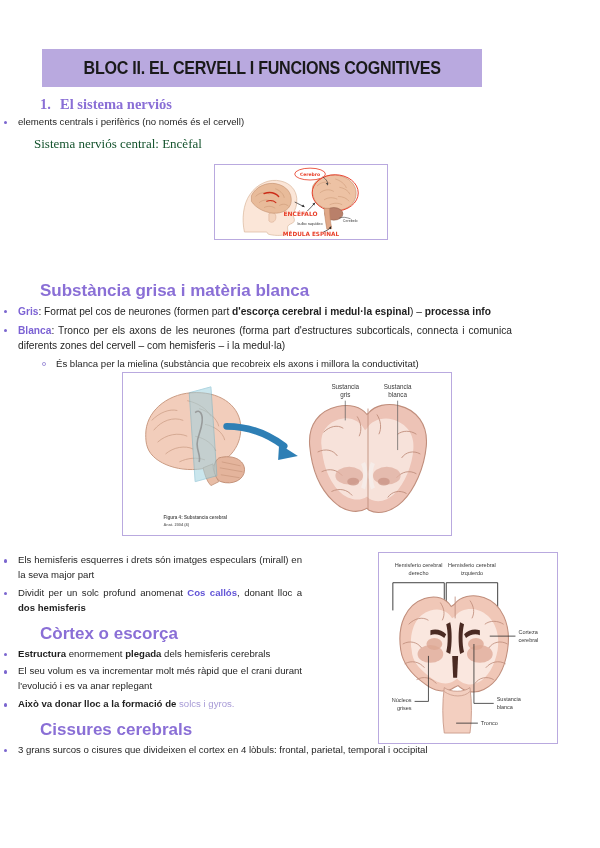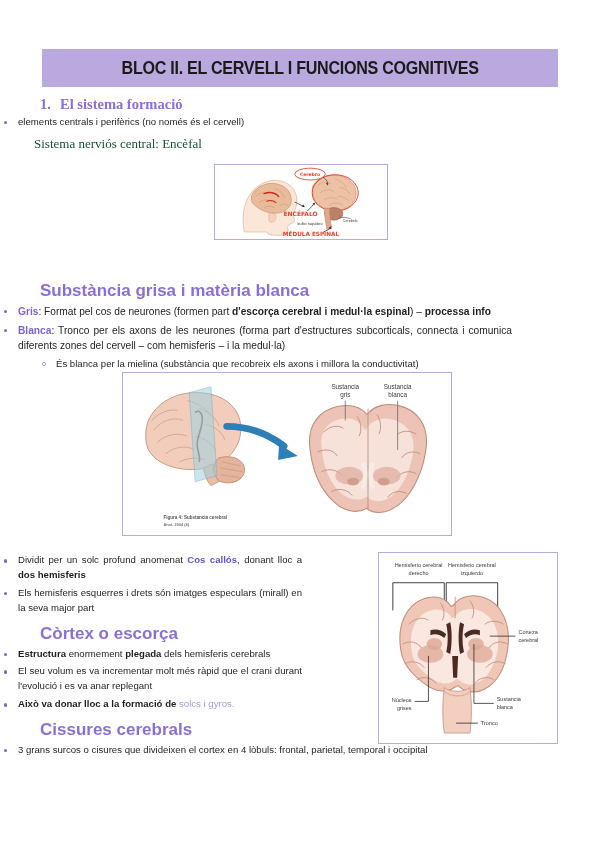--- a/index.html
+++ b/index.html
@@ -21,21 +21,21 @@
     position: relative;
     box-sizing: border-box;
     padding: 0;
   }
 
   
   .banner {
     position: absolute;
     left: 42px;
     top: 49px;
-    width: 516px;
+    width: 440px;
     height: 38px;
     background: #b9a9df;
     display: flex;
     align-items: center;
     justify-content: center;
   }
   .banner-title {
     font-family: "Liberation Sans", sans-serif;
     font-weight: bold;
     font-size: 17.5px;
@@ -193,21 +193,21 @@
 <div class="page">
 
   <div class="banner">
     <div class="banner-title">BLOC II. EL CERVELL I FUNCIONS COGNITIVES</div>
   </div>
 
   <div class="content">
 
     <h2 class="num-heading">
       <span class="idx">1.</span>
-      <span>El sistema formació</span>
+      <span>El sistema nerviós</span>
     </h2>
 
     <ul class="b1 lvl1">
       <li>
         <span>elements centrals i perifèrics (no només és el cervell)</span>
       </li>
     </ul>
 
     <h3 class="sub-heading">Sistema nerviós central: Encèfal</h3>
 
@@ -227,24 +227,24 @@
           </li>
         </ul>
       </li>
     </ul>
 
     <div style="height:178px"></div>
 
 
     <ul class="b1 lvl1 narrow">
       <li class="justified">
+        <span>Els hemisferis esquerres i drets són imatges especulars (mirall) en la seva major part</span>
+      </li>
+      <li class="justified">
         <span>Dividit per un solc profund anomenat </span><span class="accent-blue">Cos callós</span><span>, donant lloc a </span><span class="b">dos hemisferis</span>
-      </li>
-      <li class="justified">
-        <span>Els hemisferis esquerres i drets són imatges especulars (mirall) en la seva major part</span>
       </li>
     </ul>
 
     <h3 class="sub-heading-sans">Còrtex o escorça</h3>
 
     <ul class="b1 lvl1 narrow">
       <li>
         <span class="b">Estructura</span><span> enormement </span><span class="b">plegada</span><span> dels hemisferis cerebrals</span>
       </li>
       <li class="justified">

